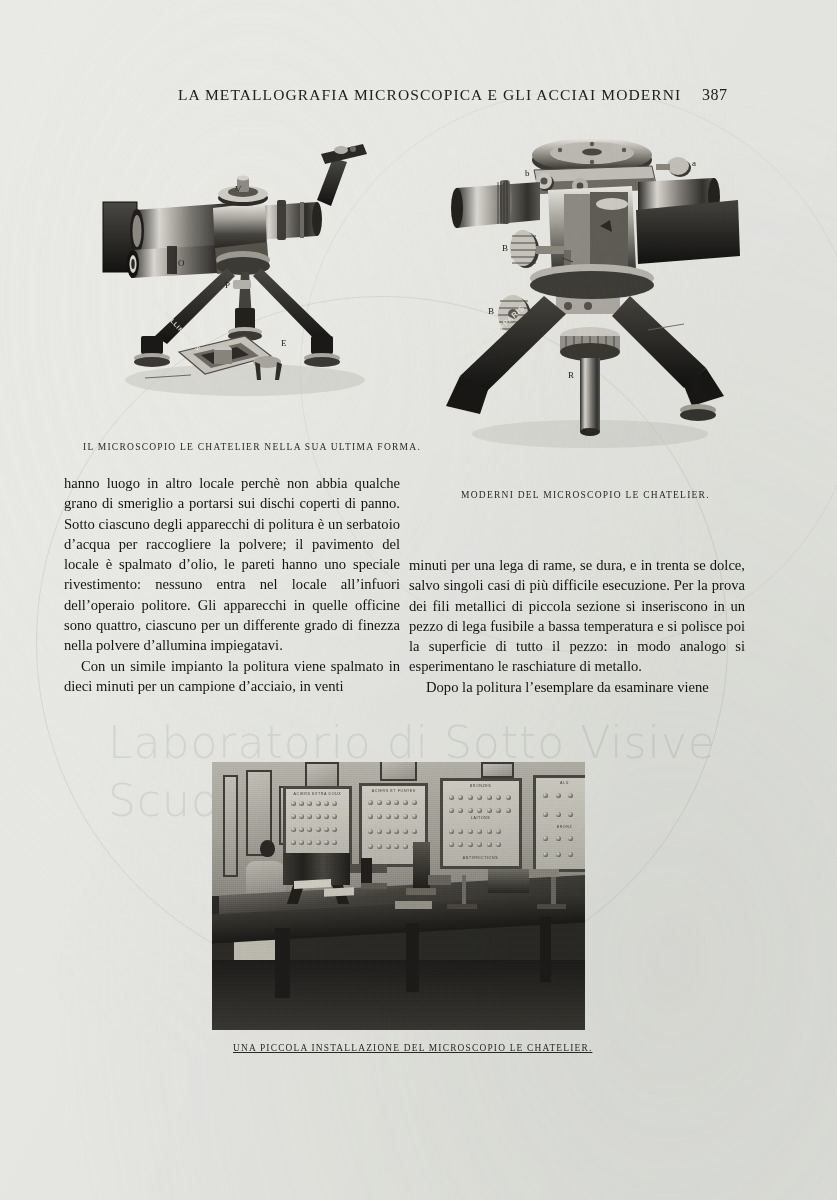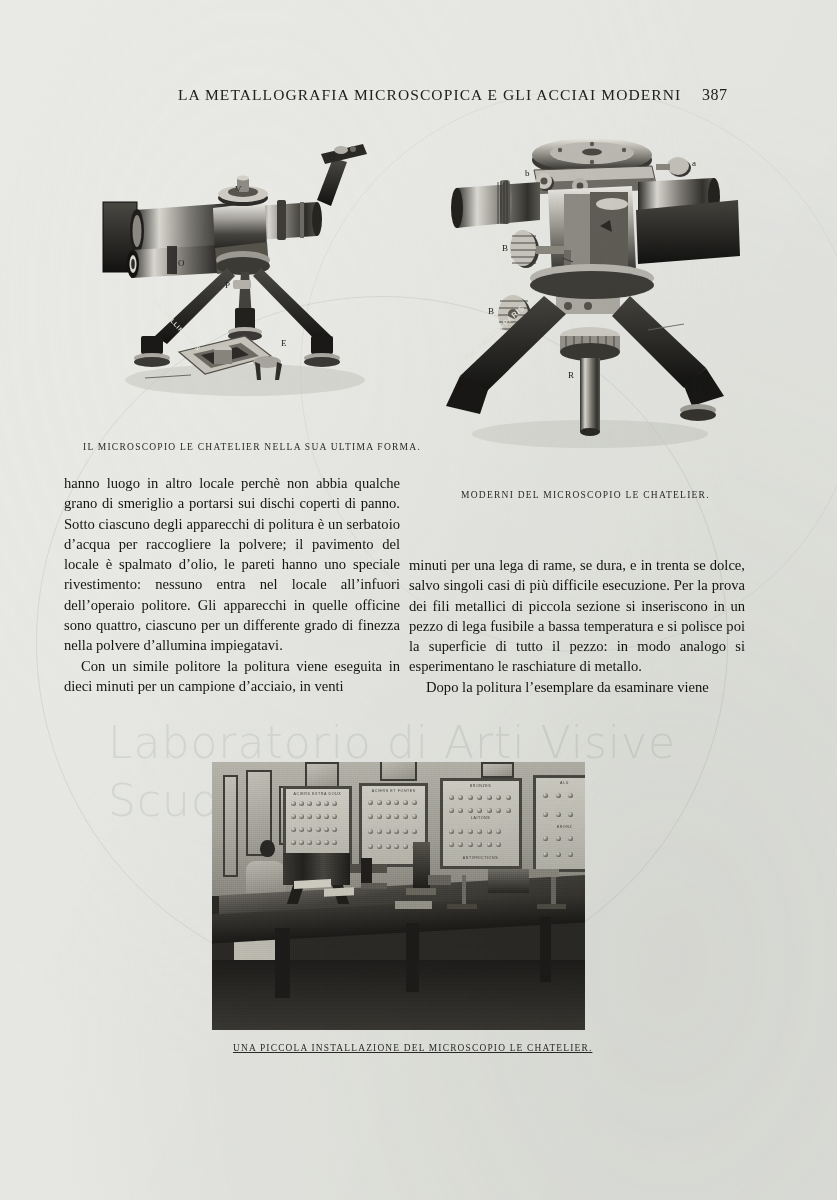--- a/index.html
+++ b/index.html
@@ -200,21 +200,21 @@
 <div class="page">
 
   <div class="runhead">
     <div class="title">LA METALLOGRAFIA MICROSCOPICA E GLI ACCIAI MODERNI</div>
     <div class="folio">387</div>
   </div>
 
   <div class="wm-ring"></div>
   <div class="wm-ring2"></div>
   <div class="wm-text">
-    <span>Laboratorio di Arti Visive</span>
+    <span>Laboratorio di Sotto Visive</span>
     <span class="l2">Scuola Superiore</span>
   </div>
 
   <div class="fig" style="left:95px;top:140px;width:300px;height:265px;">
     <svg width="300" height="265" viewBox="0 0 300 265">
       <defs>
         <linearGradient id="mtl1" x1="0" y1="0" x2="0" y2="1">
           <stop offset="0" stop-color="#f0efe9"></stop>
             <stop offset=".32" stop-color="#a5a39c"></stop>
           <stop offset=".62" stop-color="#46443f"></stop>
@@ -454,21 +454,21 @@
     <span class="lbl" style="left:48px;top:168px;">B</span>
     <span class="lbl" style="left:128px;top:232px;">R</span>
     <span class="lbl" style="left:142px;top:288px;">S</span>
     <span class="mark" style="left:22px;top:218px;transform:rotate(-42deg);transform-origin:left top;font-size:7.5px;">PH. PELLIN-PARIS</span>
   </div>
 
   <div class="fig-caption" style="left:461px;top:490px;">MODERNI DEL MICROSCOPIO LE CHATELIER.</div>
 
   <div class="col col-left">
     <p>hanno luogo in altro locale perchè non abbia qualche grano di smeriglio a portarsi sui dischi coperti di panno. Sotto ciascuno degli apparecchi di politura è un serbatoio d’acqua per raccogliere la polvere; il pavimento del locale è spalmato d’olio, le pareti hanno uno speciale rivestimento: nessuno entra nel locale all’infuori dell’operaio politore. Gli apparecchi in quelle officine sono quattro, ciascuno per un differente grado di finezza nella polvere d’allumina impiegatavi.</p>
-    <p class="indent">Con un simile politore la politura viene eseguita in dieci minuti per un campione d’acciaio, in venti</p>
+    <p class="indent">Con un simile impianto la politura viene spalmato in dieci minuti per un campione d’acciaio, in venti</p>
   </div>
 
   <div class="col col-right">
     <p>minuti per una lega di rame, se dura, e in trenta se dolce, salvo singoli casi di più difficile esecuzione. Per la prova dei fili metallici di piccola sezione si inseriscono in un pezzo di lega fusibile a bassa temperatura e si polisce poi la superficie di tutto il pezzo: in modo analogo si esperimentano le raschiature di metallo.</p>
     <p class="indent">Dopo la politura l’esemplare da esaminare viene</p>
   </div>
 
   <div class="photo-wrap">
     <div class="photo">
 

